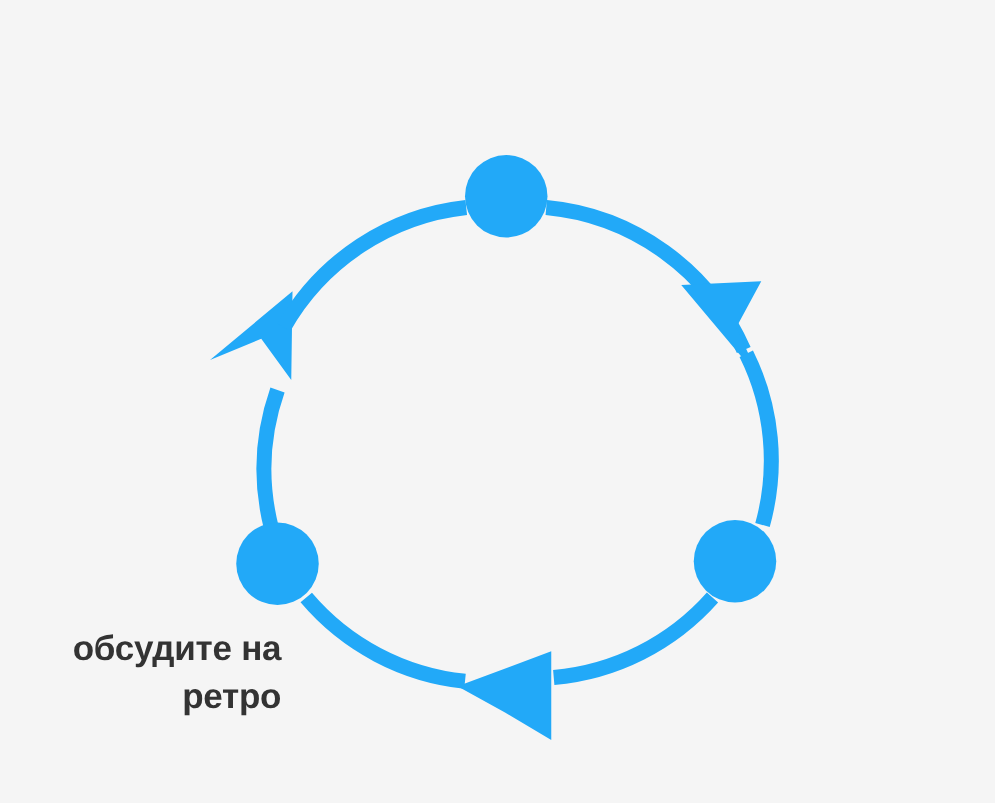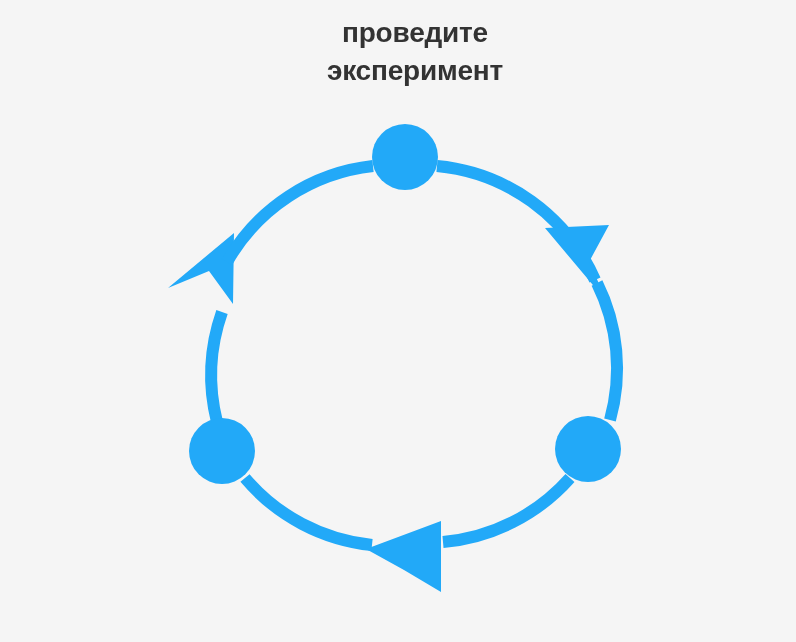--- a/index.html
+++ b/index.html
@@ -81,18 +81,18 @@
 
     <polygon fill="#22a9f8" points="168,288 234,233 233,304 209,271"></polygon>
 
     <path fill="none" stroke="#22a9f8" stroke-width="12" stroke-linecap="butt" d="M 227 262 A 192 192 0 0 1 373 166"></path>
 
     <circle cx="405" cy="157" r="33" fill="#22a9f8"></circle>
     <circle cx="588" cy="449" r="33" fill="#22a9f8"></circle>
     <circle cx="222" cy="451" r="33" fill="#22a9f8"></circle>
   </svg>
 
-  <div class="label" id="label-top">проведите
-эксперимент</div>
 
 
+  <div class="label" id="label-left">обсудите на
+ретро</div>
 
 </div>
 
 </body></html>

